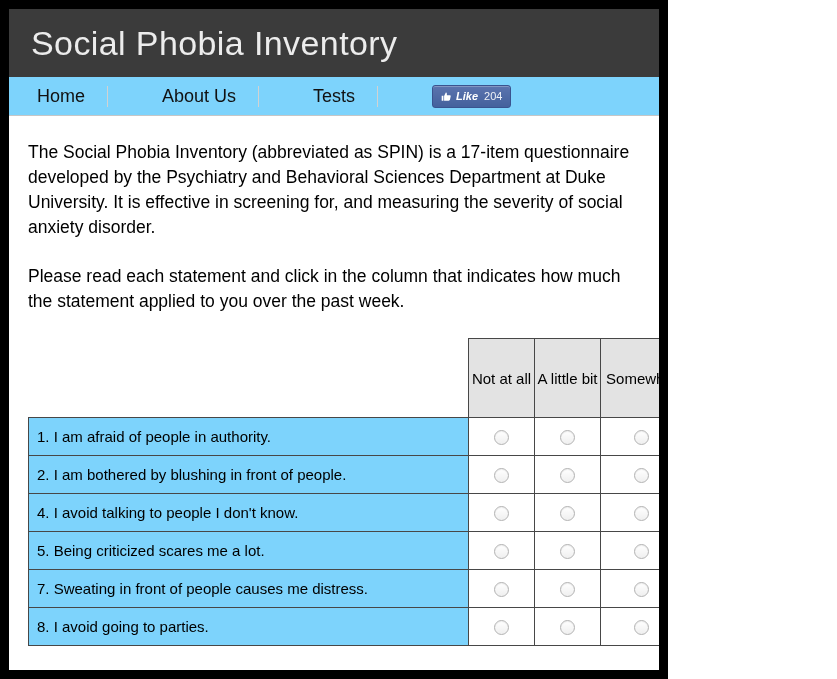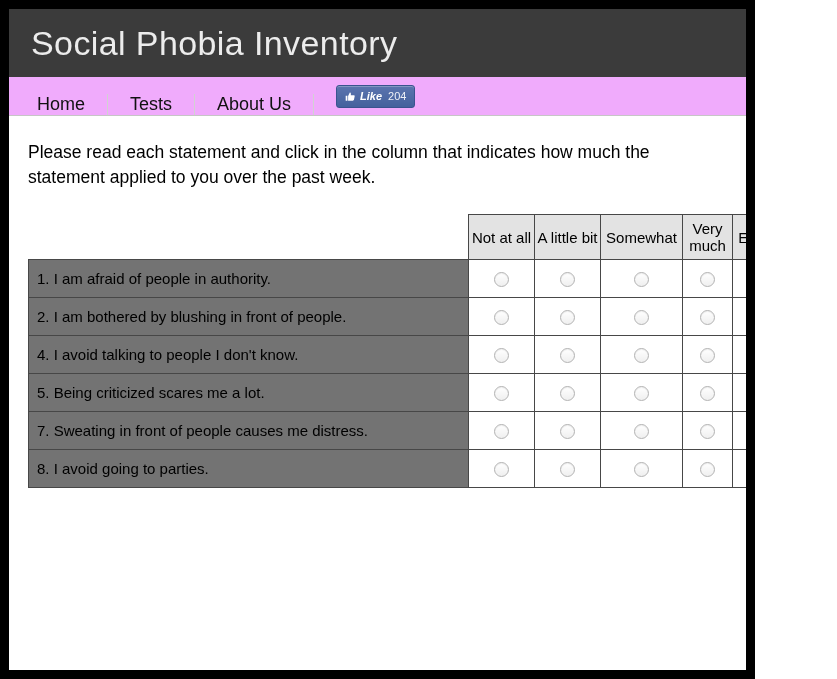--- a/index.html
+++ b/index.html
@@ -1,78 +1,79 @@
 <!DOCTYPE html>
 <html><head>
 <meta charset="utf-8">
 <style>
   html,body{margin:0;padding:0;background:#fff;}
   body{width:837px;height:679px;overflow:hidden;font-family:"Liberation Sans",sans-serif;}
-  .page{box-sizing:border-box;width:755px;height:679px;border:9px solid #000;background:#fff;
+  .page{box-sizing:border-box;width:668px;height:679px;border:9px solid #000;background:#fff;
         overflow:hidden;display:flex;flex-direction:column;}
 
   
   .masthead{background:#3b3b3b;height:68px;flex:0 0 auto;display:flex;align-items:center;padding:0 22px;}
   .masthead h1{margin:0;font-size:34px;font-weight:400;color:#ececec;letter-spacing:.4px;}
 
   
-  .navbar{background:#f0abfc;border-bottom:1px solid #c6c6c6;height:38px;flex:0 0 auto;
-          display:flex;align-items:flex-end;padding-left:6px;}
+  .navbar{background:#7dd3fc;border-bottom:1px solid #c6c6c6;height:38px;flex:0 0 auto;
+          display:flex;align-items:center;padding-left:6px;gap:32px;}
   .nav-item{display:flex;align-items:center;padding:0 22px;font-size:18px;color:#111;
             text-decoration:none;border-right:1px solid #d2d2d2;cursor:pointer;}
   .fb-like{align-self:center;margin-left:22px;display:inline-flex;align-items:center;gap:4px;
            height:21px;padding:0 8px;border-radius:3px;cursor:pointer;
            background:linear-gradient(#5b74ae,#44619d);border:1px solid #3a538f;
            color:#fff;font-size:11px;box-shadow:inset 0 1px 0 rgba(255,255,255,.25);}
   .fb-like .lbl{font-weight:bold;font-style:italic;}
   .fb-like .cnt{opacity:.9;margin-left:2px;}
   .fb-thumb{display:inline-flex;align-items:center;}
 
   
   .content{flex:1 1 auto;overflow:hidden;padding:24px 19px 0;}
   .content p{margin:0 0 24px;font-size:17.5px;line-height:25px;color:#000;}
 
   
   table.survey{border-collapse:collapse;table-layout:fixed;width:782px;margin:0;}
   .survey th,.survey td{border:1px solid #474747;}
   .survey th{background:#e3e3e3;font-size:15px;font-weight:400;color:#000;
-             padding:5px 2px;line-height:17px;text-align:center;vertical-align:middle;}
+             padding:22px 2px;line-height:17px;text-align:center;vertical-align:middle;}
   .survey th.blank{border:none;background:transparent;}
-  .survey td.q{font-size:15px;color:#000;padding:10px 8px;line-height:17px;background:#737373;margin-left:19px;}
+  .survey td.q{font-size:15px;color:#000;padding:10px 8px;line-height:17px;background:#7dd3fc;margin-left:19px;}
   .survey td.opt{text-align:center;vertical-align:middle;background:#fff;}
   .survey input[type=radio]{appearance:none;-webkit-appearance:none;width:15px;height:15px;
       border-radius:50%;border:1px solid #b3b3b3;margin:0;vertical-align:middle;cursor:pointer;
       background:linear-gradient(#ffffff,#efefef);box-shadow:inset 0 1px 1px rgba(0,0,0,.07);}
   .survey input[type=radio]:checked{background:radial-gradient(circle at 50% 45%,#2f6fd0 0 4px,#fff 5px);}
 </style>
 </head>
 <body>
 
 <div class="page">
 
   <header class="masthead">
     <h1>Social Phobia Inventory</h1>
   </header>
 
   <nav class="navbar">
     <a class="nav-item">Home</a>
+    <a class="nav-item">About Us</a>
     <a class="nav-item">Tests</a>
-    <a class="nav-item">About Us</a>
     <div class="fb-like">
       <span class="fb-thumb">
         <svg viewBox="0 0 16 16" width="11" height="11" aria-hidden="true">
           <path fill="#fff" d="M1 7h2.5v7H1zM4.5 14V7.2L7 2c.8 0 1.5.7 1.5 1.5V6h4.2c.9 0 1.6.8 1.4 1.7l-1 4.8c-.2.9-.9 1.5-1.8 1.5z"></path>
         </svg>
       </span>
       <span class="lbl">Like</span>
       <span class="cnt">204</span>
     </div>
   </nav>
 
   <main class="content">
+    <p>The Social Phobia Inventory (abbreviated as SPIN) is a 17-item questionnaire developed by the Psychiatry and Behavioral Sciences Department at Duke University. It is effective in screening for, and measuring the severity of social anxiety disorder.</p>
     <p>Please read each statement and click in the column that indicates how much the statement applied to you over the past week.</p>
 
     <table class="survey">
       <colgroup>
         <col style="width:440px">
         <col style="width:66px">
         <col style="width:66px">
         <col style="width:82px">
         <col style="width:50px">
         <col style="width:78px">

